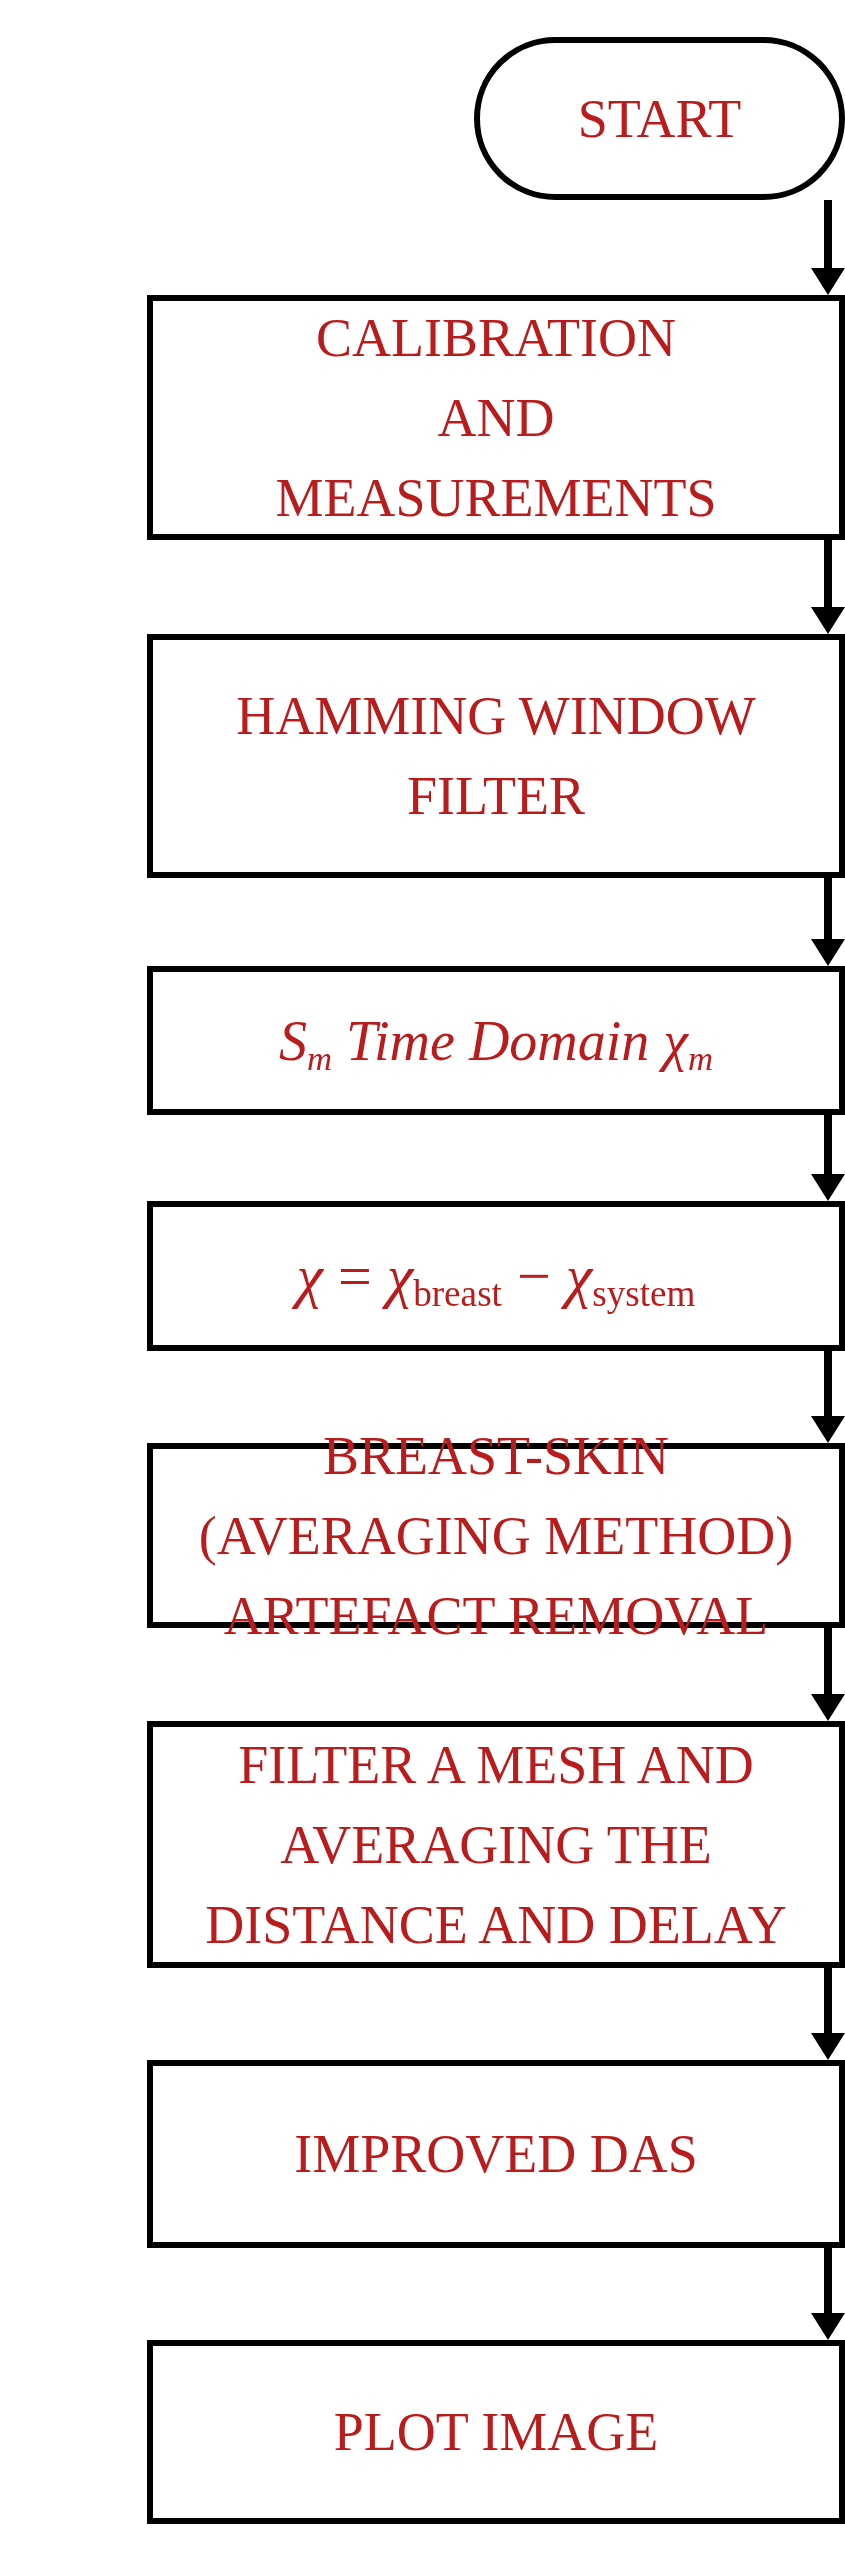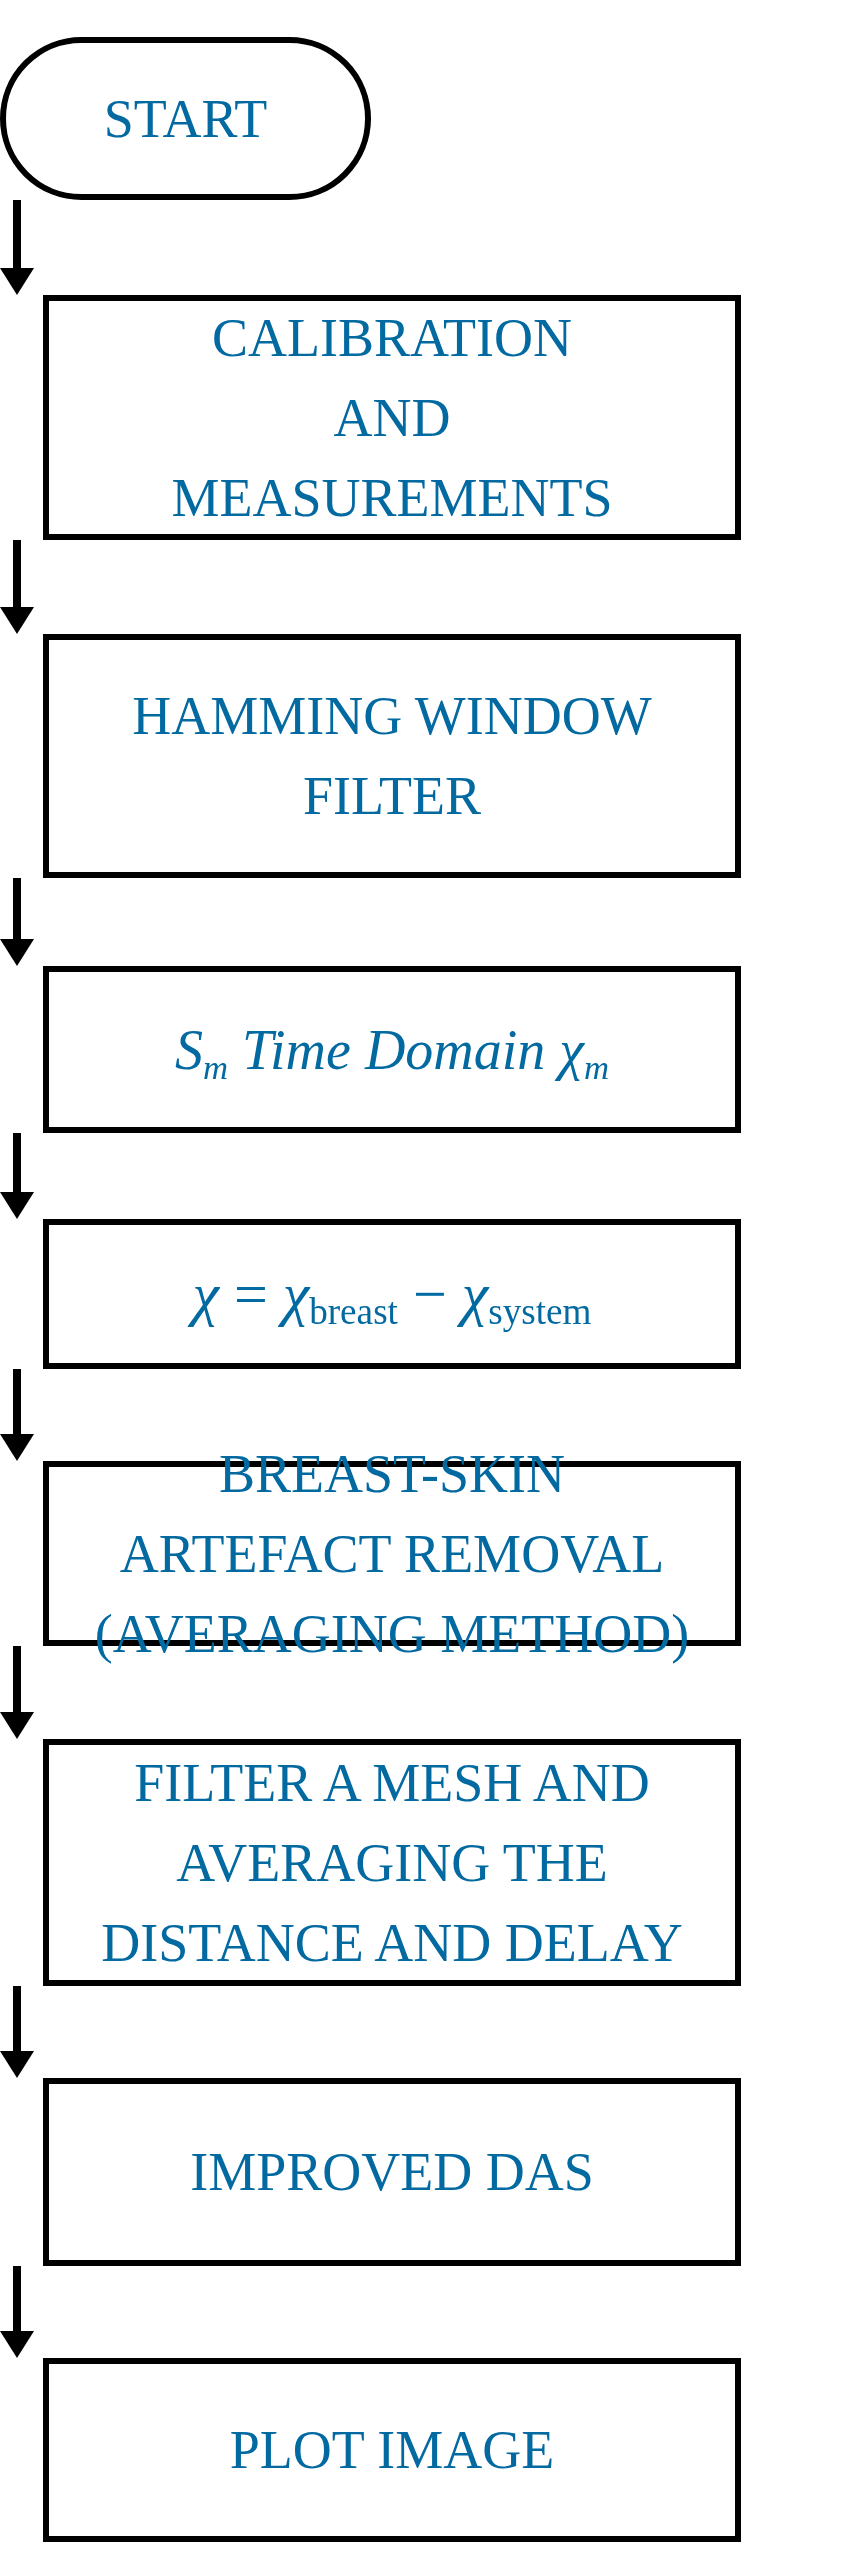--- a/index.html
+++ b/index.html
@@ -5,23 +5,23 @@
   * { box-sizing: border-box; }
   html, body { margin: 0; padding: 0; background: #ffffff; }
   .canvas {
     position: relative;
     width: 845px;
     height: 2576px;
     background: #ffffff;
     overflow: hidden;
     display: flex;
     flex-direction: column;
-    align-items: flex-start;
+    align-items: flex-end;
     font-family: "Liberation Serif", serif;
-    color: #0369a1;
+    color: #b91c1c;
   }
   .node-stadium {
     margin-top: 37px;
     width: 371px;
     height: 163px;
     border: 6px solid #000;
     border-radius: 82px;
     display: flex;
     align-items: center;
     justify-content: center;
@@ -92,21 +92,21 @@
   <div class="node-rect" style="height:244px">
     <span class="line-el">HAMMING WINDOW</span>
     <span class="line-el">FILTER</span>
   </div>
 
   <div class="arrow" style="height:88px">
     <div class="shaft"></div>
     <div class="head"></div>
   </div>
 
-  <div class="node-rect" style="height:167px">
+  <div class="node-rect" style="height:149px">
     <span class="math-sm">
       <span>S</span><sub class="small">m</sub><span> Time Domain </span><span class="chi-glyph">χ</span><sub class="small">m</sub>
     </span>
   </div>
 
   <div class="arrow" style="height:86px">
     <div class="shaft"></div>
     <div class="head"></div>
   </div>
 
@@ -116,22 +116,22 @@
     </span>
   </div>
 
   <div class="arrow" style="height:92px">
     <div class="shaft"></div>
     <div class="head"></div>
   </div>
 
   <div class="node-rect" style="height:185px">
     <span class="line-el">BREAST-SKIN</span>
+    <span class="line-el">(AVERAGING METHOD)</span>
     <span class="line-el">ARTEFACT REMOVAL</span>
-    <span class="line-el">(AVERAGING METHOD)</span>
   </div>
 
   <div class="arrow" style="height:93px">
     <div class="shaft"></div>
     <div class="head"></div>
   </div>
 
   <div class="node-rect" style="height:247px">
     <span class="line-el">FILTER A MESH AND</span>
     <span class="line-el">AVERAGING THE</span>

